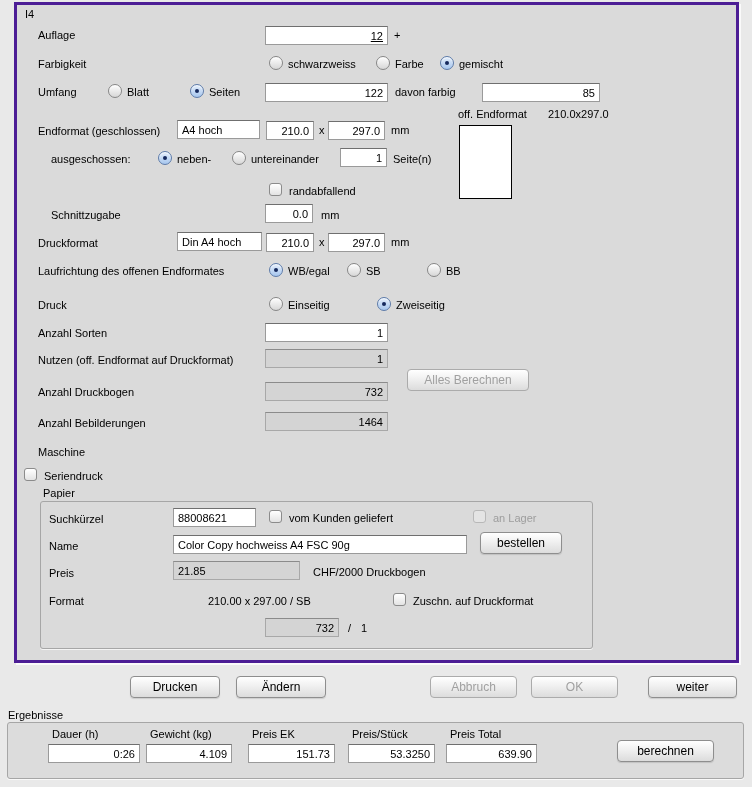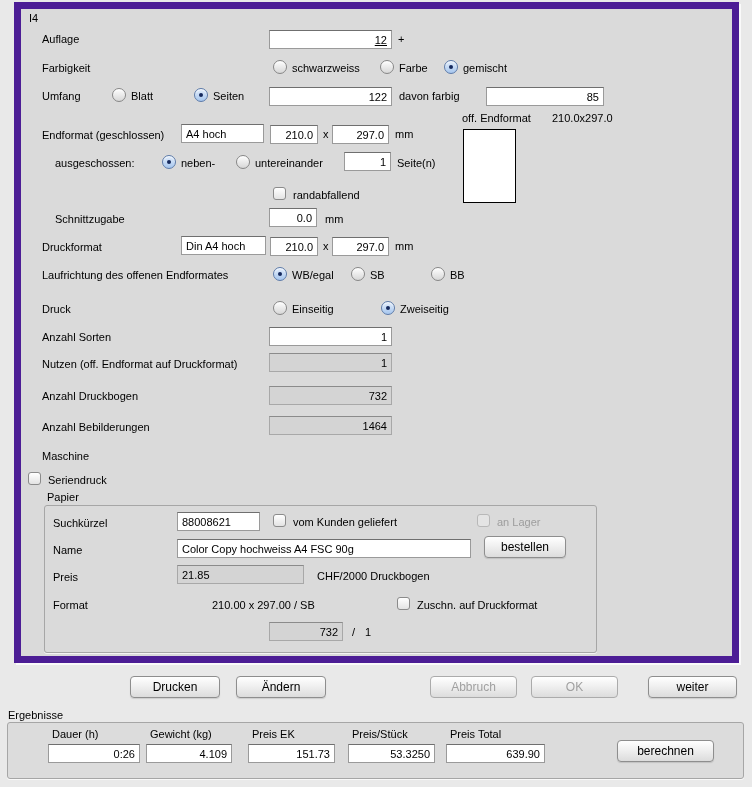--- a/index.html
+++ b/index.html
@@ -6,21 +6,21 @@
   html,body { width:752px; height:787px; }
   body {
     font-family:"Liberation Sans", sans-serif;
     background:#e9e9e9;
     position:relative;
     overflow:hidden;
     -webkit-font-smoothing:antialiased;
   }
   .panel {
     position:absolute; left:14px; top:2px; width:725px; height:661px;
-    background:#dadada; border:7px solid #4c1d95;
+    background:#dadada; border:3px solid #4c1d95;
     box-shadow:2px 2px 0 rgba(252,252,252,.9);
   }
   .lbl { position:absolute; font-size:11px; color:#000; white-space:nowrap; line-height:13px; }
   .lbl.dis { color:#9d9d9d; }
   .fld {
     position:absolute; height:19px; background:#fff;
     border:1px solid #9a9a9a; border-top-color:#6f6f6f;
     font-family:"Liberation Sans", sans-serif; font-size:11px; color:#000;
     padding:0 4px; outline:none;
   }
@@ -139,20 +139,21 @@
   <span class="lbl" style="left:271px;top:294px">Einseitig</span>
   <span class="radio on" style="left:360px;top:292px"></span>
   <span class="lbl" style="left:379px;top:294px">Zweiseitig</span>
 
   <span class="lbl" style="left:21px;top:322px">Anzahl Sorten</span>
   <input class="fld num" style="left: 248px; top: 318px; width: 123px;" value="1">
 
   <span class="lbl" style="left:21px;top:349px">Nutzen (off. Endformat auf Druckformat)</span>
   <input class="fld num ro" style="left: 248px; top: 344px; width: 123px;" readonly="" value="1">
 
+  <button class="btn dis" style="left:390px;top:364px;width:122px">Alles Berechnen</button>
 
   <span class="lbl" style="left:21px;top:381px">Anzahl Druckbogen</span>
   <input class="fld num ro" style="left: 248px; top: 377px; width: 123px;" readonly="" value="732">
 
   <span class="lbl" style="left:21px;top:412px">Anzahl Bebilderungen</span>
   <input class="fld num ro" style="left: 248px; top: 407px; width: 123px;" readonly="" value="1464">
 
   <span class="lbl" style="left:21px;top:441px">Maschine</span>
 
   <span class="cb" style="left:7px;top:463px"></span>
@@ -201,15 +202,15 @@
 <span class="lbl" style="left:150px;top:728px">Gewicht (kg)</span>
 <input class="fld num" style="left: 146px; top: 744px; width: 86px;" value="4.109">
 
 <span class="lbl" style="left:252px;top:728px">Preis EK</span>
 <input class="fld num" style="left: 248px; top: 744px; width: 87px;" value="151.73">
 
 <span class="lbl" style="left:352px;top:728px">Preis/Stück</span>
 <input class="fld num" style="left: 348px; top: 744px; width: 87px;" value="53.3250">
 
 <span class="lbl" style="left:450px;top:728px">Preis Total</span>
-<input class="fld num" style="left: 446px; top: 744px; width: 99px;" value="639.90">
+<input class="fld num" style="left: 446px; top: 744px; width: 91px;" value="639.90">
 
 <button class="btn" style="left:617px;top:740px;width:97px">berechnen</button>
 
 </body></html>

